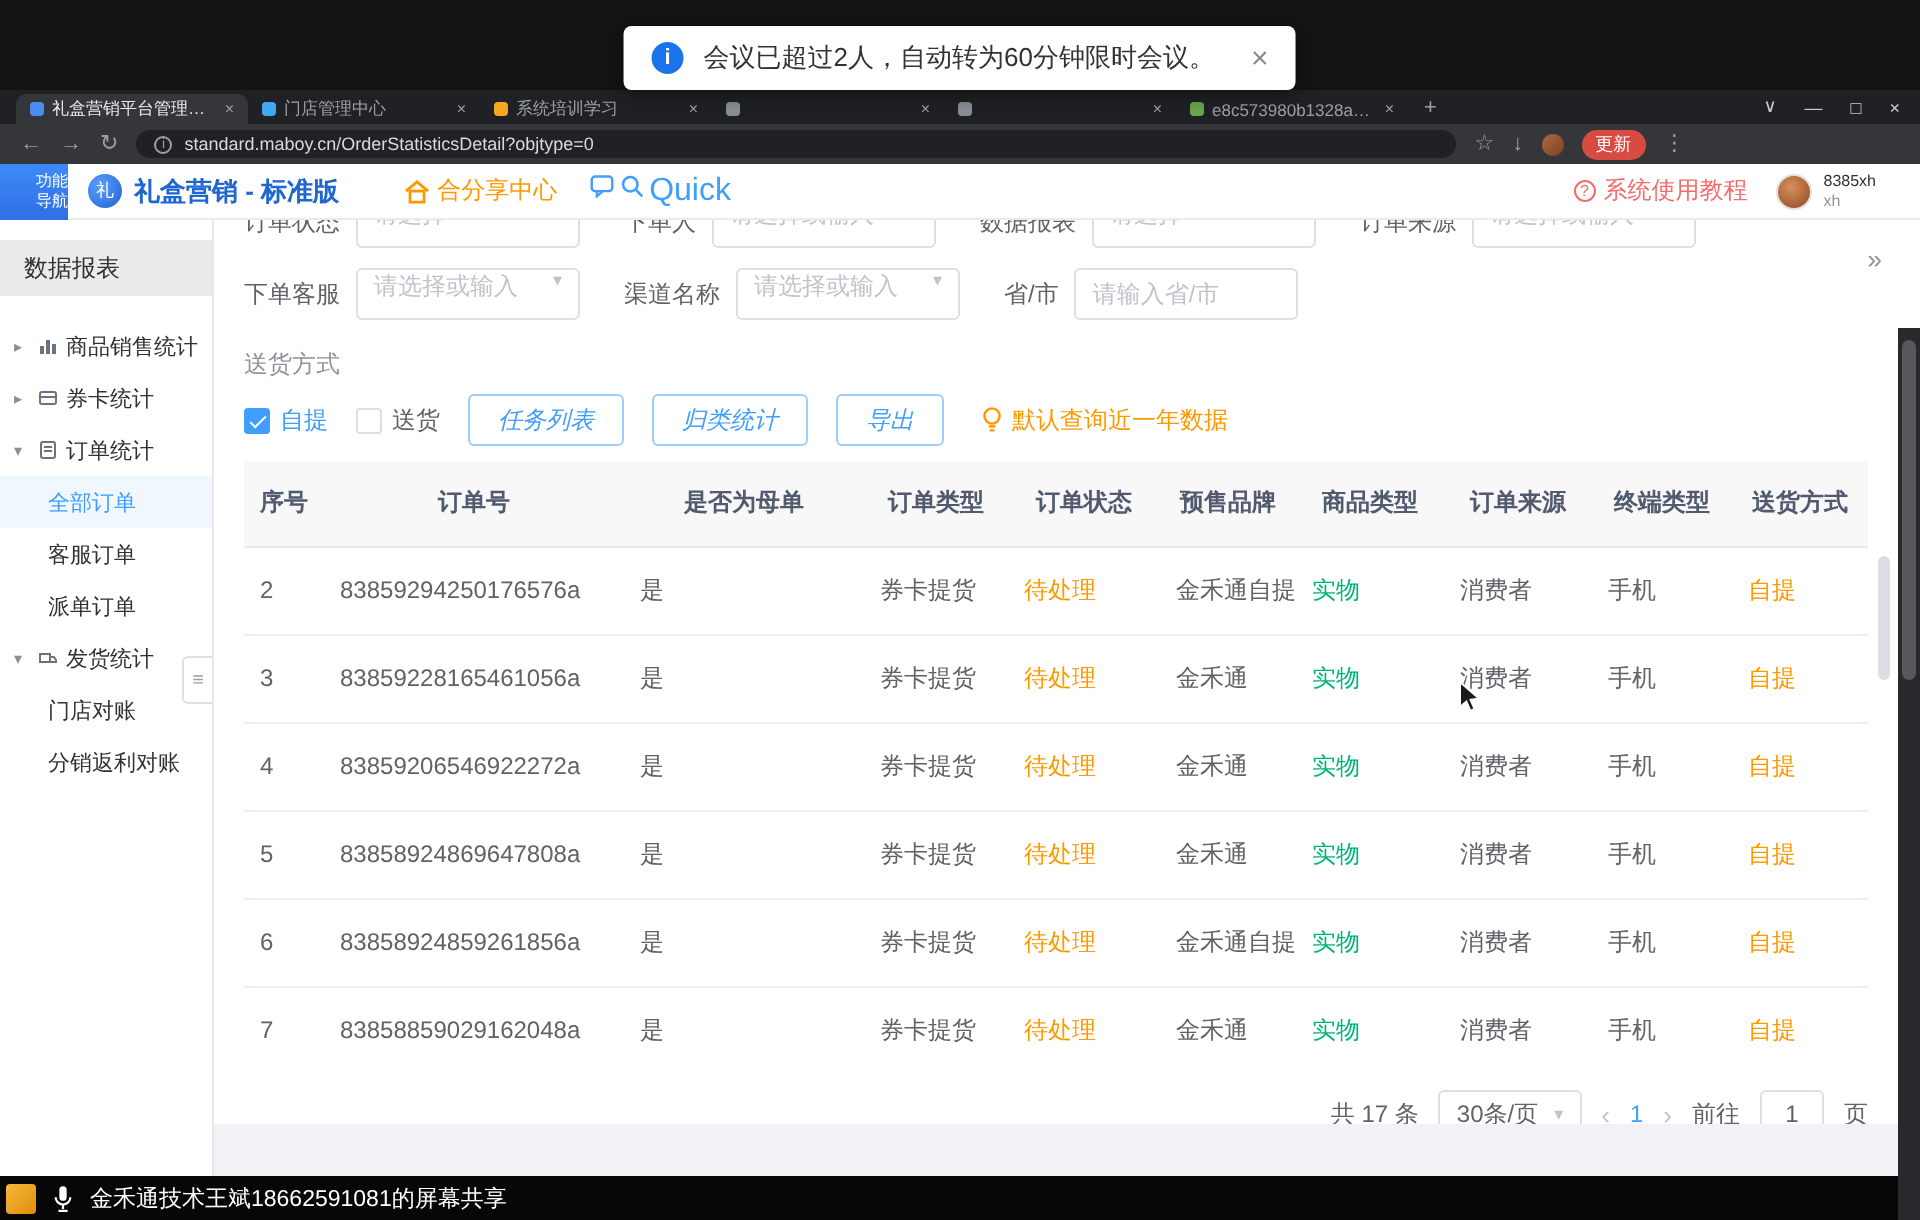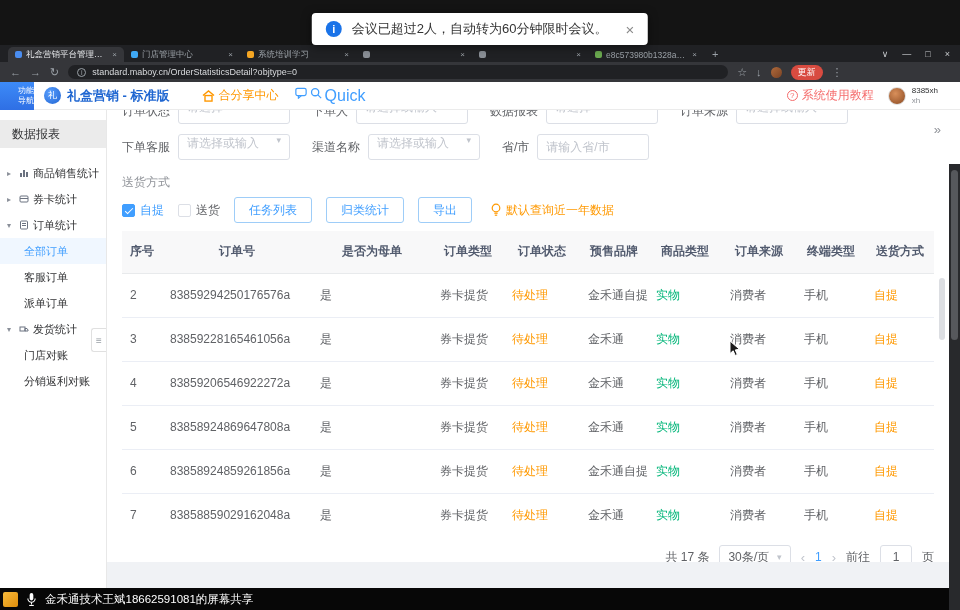--- a/index.html
+++ b/index.html
@@ -98,21 +98,21 @@
   .delivery-label { margin-top:14px; font-size:12px; color:#909399; }
   .action-row { margin-top:6px; display:flex; align-items:center; gap:14px; }
   .cb-group { display:flex; align-items:center; gap:5px; cursor:pointer; }
   .cb { width:13px; height:13px; border:1px solid #dcdfe6; border-radius:2px; background:#fff; position:relative; }
   .cb.checked { background:#409eff; border-color:#409eff; }
   .cb.checked::after { content:""; position:absolute; left:4px; top:1px; width:3px; height:7px;
                        border:solid #fff; border-width:0 1.5px 1.5px 0; transform:rotate(45deg); }
   .cb-label { font-size:12px; color:#606266; }
   .cb-label.on { color:#409eff; }
   .btn-outline { height:26px; padding:0 14px; border:1px solid #9ecdf8; color:#409eff; background:#fff;
-                 border-radius:3px; font-size:12px; font-family:inherit; cursor:pointer; }
+                 border-radius:3px; font-size:12px; font-family:inherit; cursor:pointer;font-style:italic; }
   .hint { display:flex; align-items:center; gap:4px; color:#ff9900; font-size:12px; margin-left:4px; }
 
   
   .tablewrap { margin-top:8px; height:306px; overflow:hidden; }
   table { width:100%; border-collapse:collapse; table-layout:fixed; }
   th { height:42px; background:#f8f8f9; color:#515a6e; font-size:12px; font-weight:bold; text-align:center;
        padding:0 8px; border-bottom:1px solid #e8eaec; white-space:nowrap; overflow:hidden; }
   td { height:44px; color:#606266; font-size:12px; padding:0 8px; border-bottom:1px solid #ebeef5;
        white-space:nowrap; overflow:hidden; }
   td.c-orange { color:#ff9900; }

